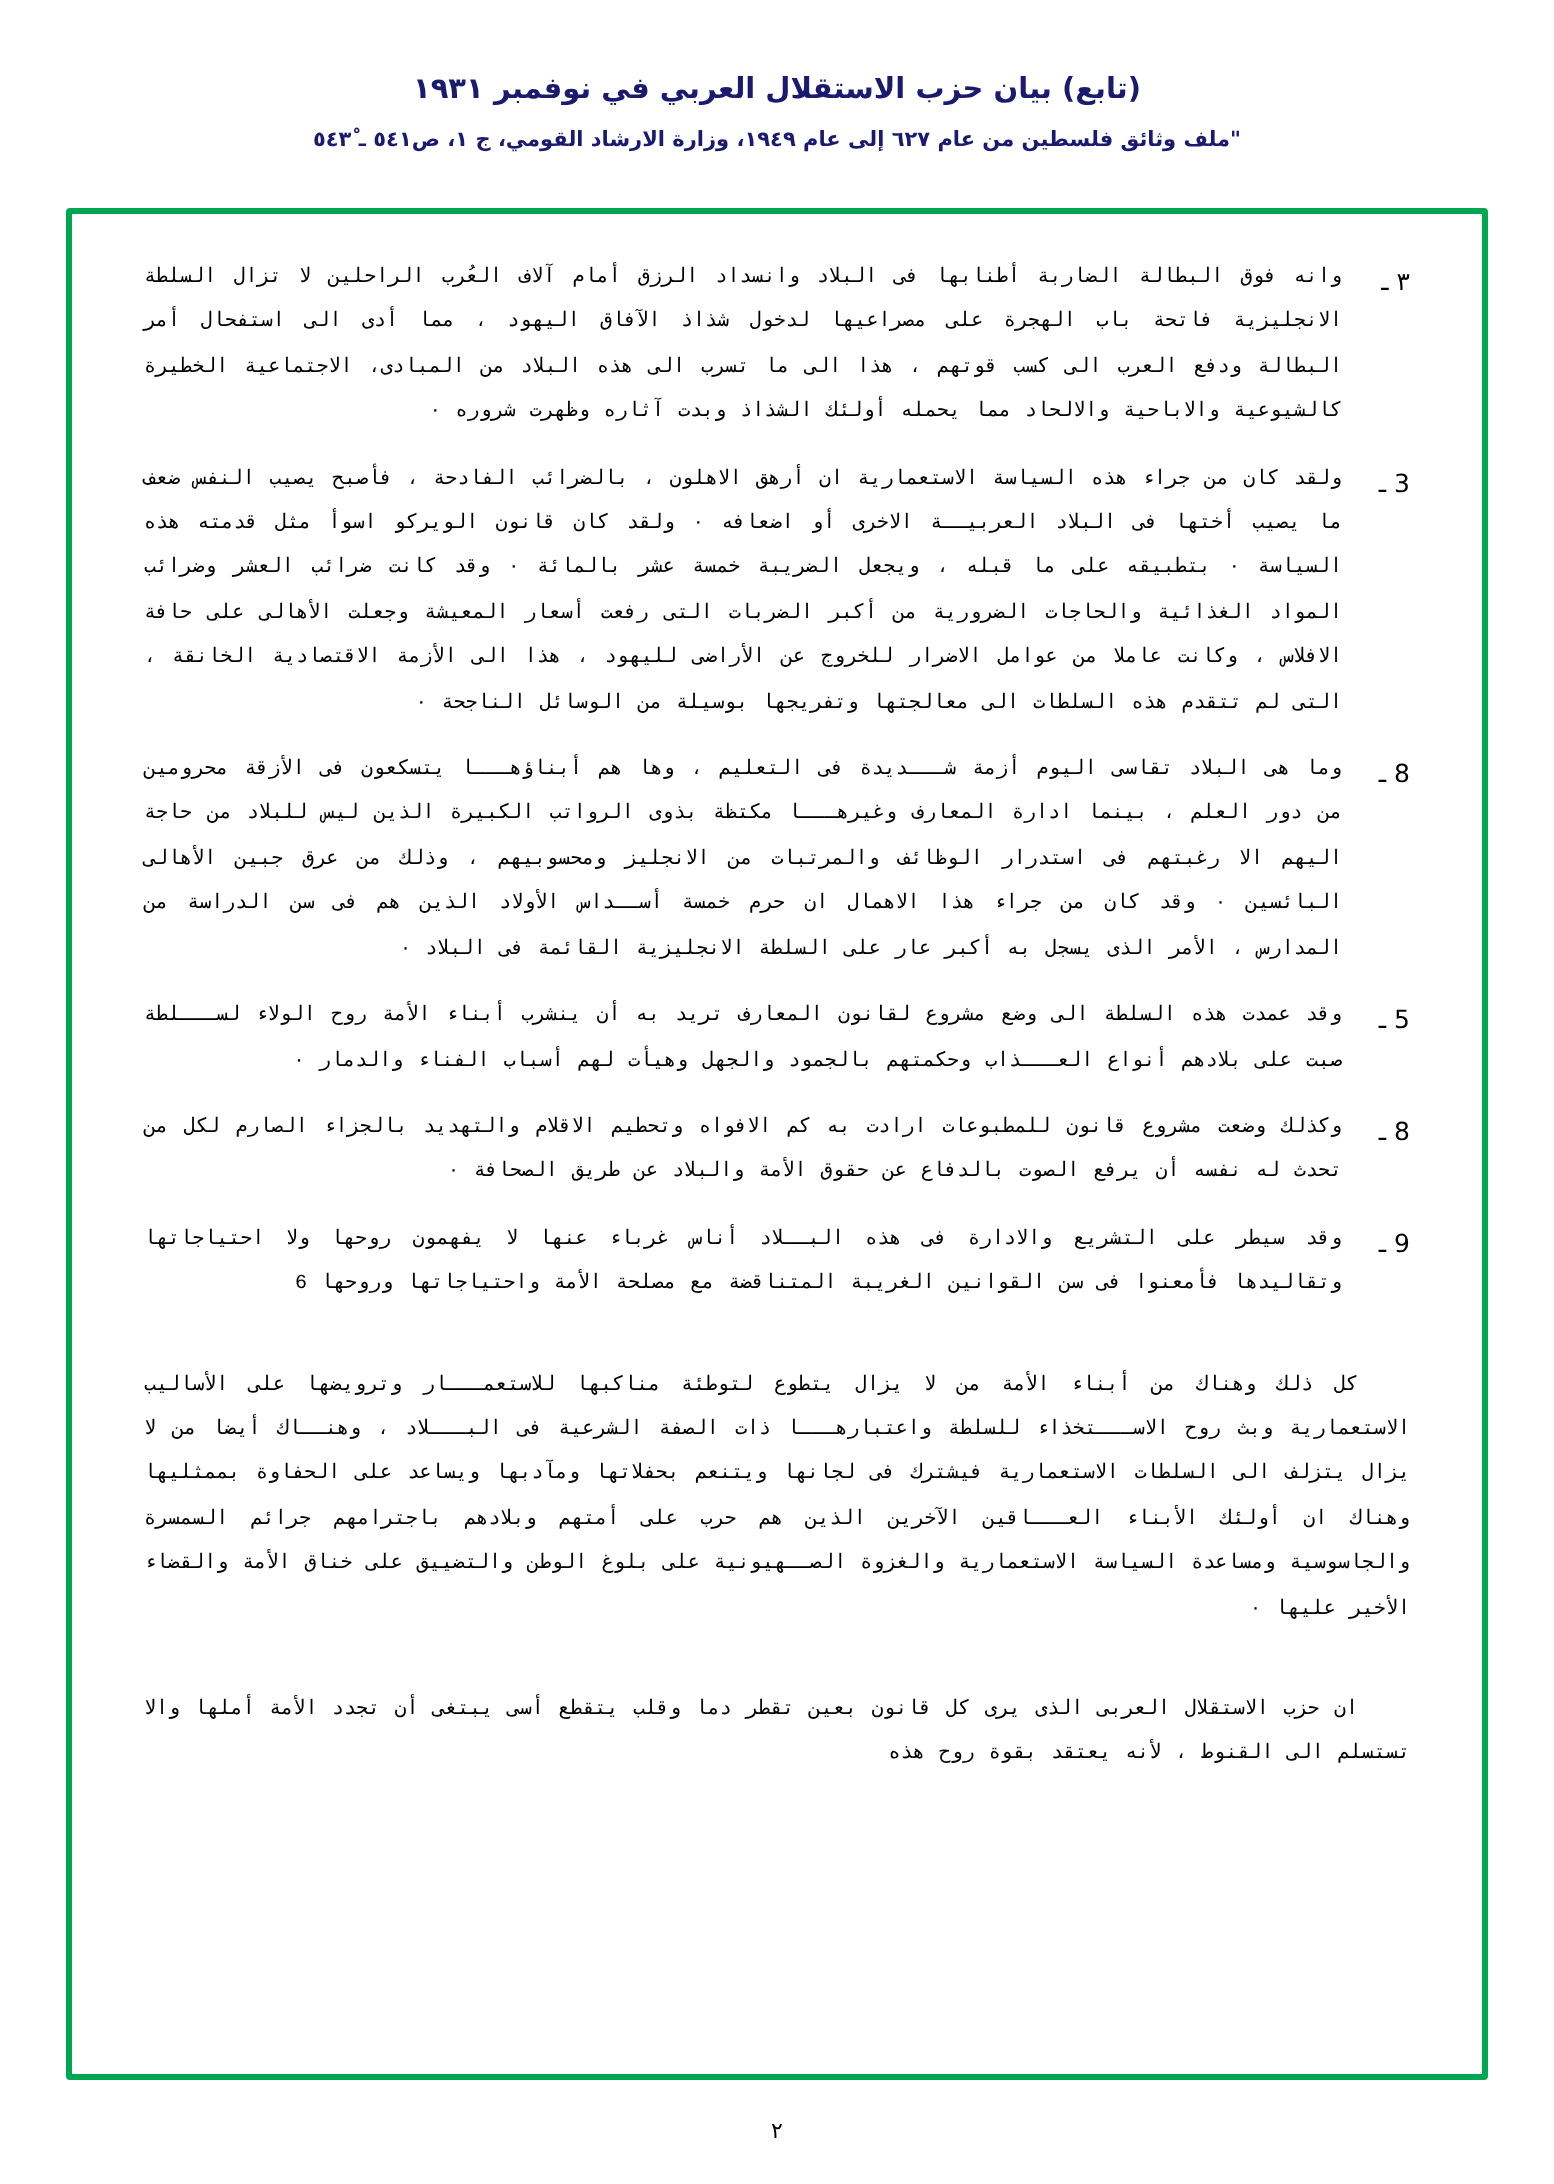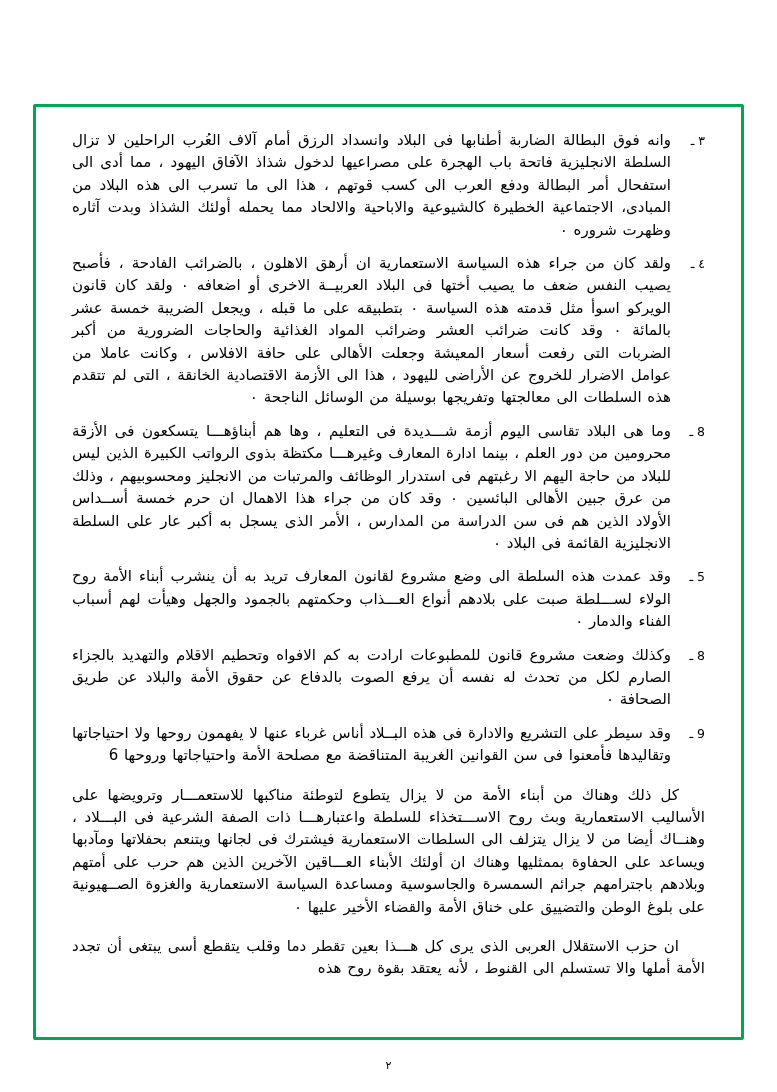--- a/index.html
+++ b/index.html
@@ -66,58 +66,63 @@
     flex: 0 0 auto;
     width: 34px;
     font-size: 12.5px;
     line-height: 22.4px;
     text-align: right;
     white-space: nowrap;
     padding-top: 1px;
   }
   .body-text {
     flex: 1 1 auto;
-    font-size: 15px;
+    font-size: 10px;
     line-height: 22.4px;
     text-align: justify;
     text-align-last: right;
     word-spacing: 1px;
+    font-family: Liberation Mono, monospace;
   }
   .para.no-marker .body-text {
     text-indent: 26px;
   }
   .para.no-marker {
-    margin-top: 17px;
+    margin-top: 28px;
   }
   .pagenum {
     position: absolute;
     bottom: 20px;
     left: 0;
     right: 0;
     text-align: center;
     font-size: 11px;
     color: #000;
   }
 </style>
 </head>
 <body>
 
 <div class="page">
 
+  <div class="header">
+    <div class="doc-title">(تابع) بيان حزب الاستقلال العربي في نوفمبر ١٩٣١</div>
+    <div class="doc-source">"ملف وثائق فلسطين من عام ٦٢٧ إلى عام ١٩٤٩، وزارة الارشاد القومي، ج ١، ص٥٤١ ـ ٥٤٣ْ</div>
+  </div>
 
   <div class="frame">
     <div class="frame-inner">
 
       <div class="para">
         <div class="marker">٣ ـ</div>
         <div class="body-text">وانه فوق البطالة الضاربة أطنابها فى البلاد وانسداد الرزق أمام آلاف العُرب الراحلين لا تزال السلطة الانجليزية فاتحة باب الهجرة على مصراعيها لدخول شذاذ الآفاق اليهود ، مما أدى الى استفحال أمر البطالة ودفع العرب الى كسب قوتهم ، هذا الى ما تسرب الى هذه البلاد من المبادى، الاجتماعية الخطيرة كالشيوعية والاباحية والالحاد مما يحمله أولئك الشذاذ وبدت آثاره وظهرت شروره ٠</div>
       </div>
 
       <div class="para">
-        <div class="marker">٤ ـ</div>
+        <div class="marker">3 ـ</div>
         <div class="body-text">ولقد كان من جراء هذه السياسة الاستعمارية ان أرهق الاهلون ، بالضرائب الفادحة ، فأصبح يصيب النفس ضعف ما يصيب أختها فى البلاد العربيــة الاخرى أو اضعافه ٠ ولقد كان قانون الويركو اسوأ مثل قدمته هذه السياسة ٠ بتطبيقه على ما قبله ، ويجعل الضريبة خمسة عشر بالمائة ٠ وقد كانت ضرائب العشر وضرائب المواد الغذائية والحاجات الضرورية من أكبر الضربات التى رفعت أسعار المعيشة وجعلت الأهالى على حافة الافلاس ، وكانت عاملا من عوامل الاضرار للخروج عن الأراضى لليهود ، هذا الى الأزمة الاقتصادية الخانقة ، التى لم تتقدم هذه السلطات الى معالجتها وتفريجها بوسيلة من الوسائل الناجحة ٠</div>
       </div>
 
       <div class="para">
         <div class="marker">8 ـ</div>
         <div class="body-text">وما هى البلاد تقاسى اليوم أزمة شـــديدة فى التعليم ، وها هم أبناؤهـــا يتسكعون فى الأزقة محرومين من دور العلم ، بينما ادارة المعارف وغيرهـــا مكتظة بذوى الرواتب الكبيرة الذين ليس للبلاد من حاجة اليهم الا رغبتهم فى استدرار الوظائف والمرتبات من الانجليز ومحسوبيهم ، وذلك من عرق جبين الأهالى البائسين ٠ وقد كان من جراء هذا الاهمال ان حرم خمسة أســداس الأولاد الذين هم فى سن الدراسة من المدارس ، الأمر الذى يسجل به أكبر عار على السلطة الانجليزية القائمة فى البلاد ٠</div>
       </div>
 
       <div class="para">
         <div class="marker">5 ـ</div>
@@ -132,21 +137,21 @@
       <div class="para">
         <div class="marker">9 ـ</div>
         <div class="body-text">وقد سيطر على التشريع والادارة فى هذه البــلاد أناس غرباء عنها لا يفهمون روحها ولا احتياجاتها وتقاليدها فأمعنوا فى سن القوانين الغريبة المتناقضة مع مصلحة الأمة واحتياجاتها وروحها 6</div>
       </div>
 
       <div class="para no-marker">
         <div class="body-text">كل ذلك وهناك من أبناء الأمة من لا يزال يتطوع لتوطئة مناكبها للاستعمـــار وترويضها على الأساليب الاستعمارية وبث روح الاســـتخذاء للسلطة واعتبارهـــا ذات الصفة الشرعية فى البـــلاد ، وهنــاك أيضا من لا يزال يتزلف الى السلطات الاستعمارية فيشترك فى لجانها ويتنعم بحفلاتها ومآدبها ويساعد على الحفاوة بممثليها وهناك ان أولئك الأبناء العـــاقين الآخرين الذين هم حرب على أمتهم وبلادهم باجترامهم جرائم السمسرة والجاسوسية ومساعدة السياسة الاستعمارية والغزوة الصــهيونية على بلوغ الوطن والتضييق على خناق الأمة والقضاء الأخير عليها ٠</div>
       </div>
 
       <div class="para no-marker">
-        <div class="body-text">ان حزب الاستقلال العربى الذى يرى كل هـــذا بعين تقطر دما وقلب يتقطع أسى يبتغى أن تجدد الأمة أملها والا تستسلم الى القنوط ، لأنه يعتقد بقوة روح هذه</div>
+        <div class="body-text">ان حزب الاستقلال العربى الذى يرى كل قانون بعين تقطر دما وقلب يتقطع أسى يبتغى أن تجدد الأمة أملها والا تستسلم الى القنوط ، لأنه يعتقد بقوة روح هذه</div>
       </div>
 
     </div>
   </div>
 
   <div class="pagenum">٢</div>
 
 </div>
 
 </body></html>

